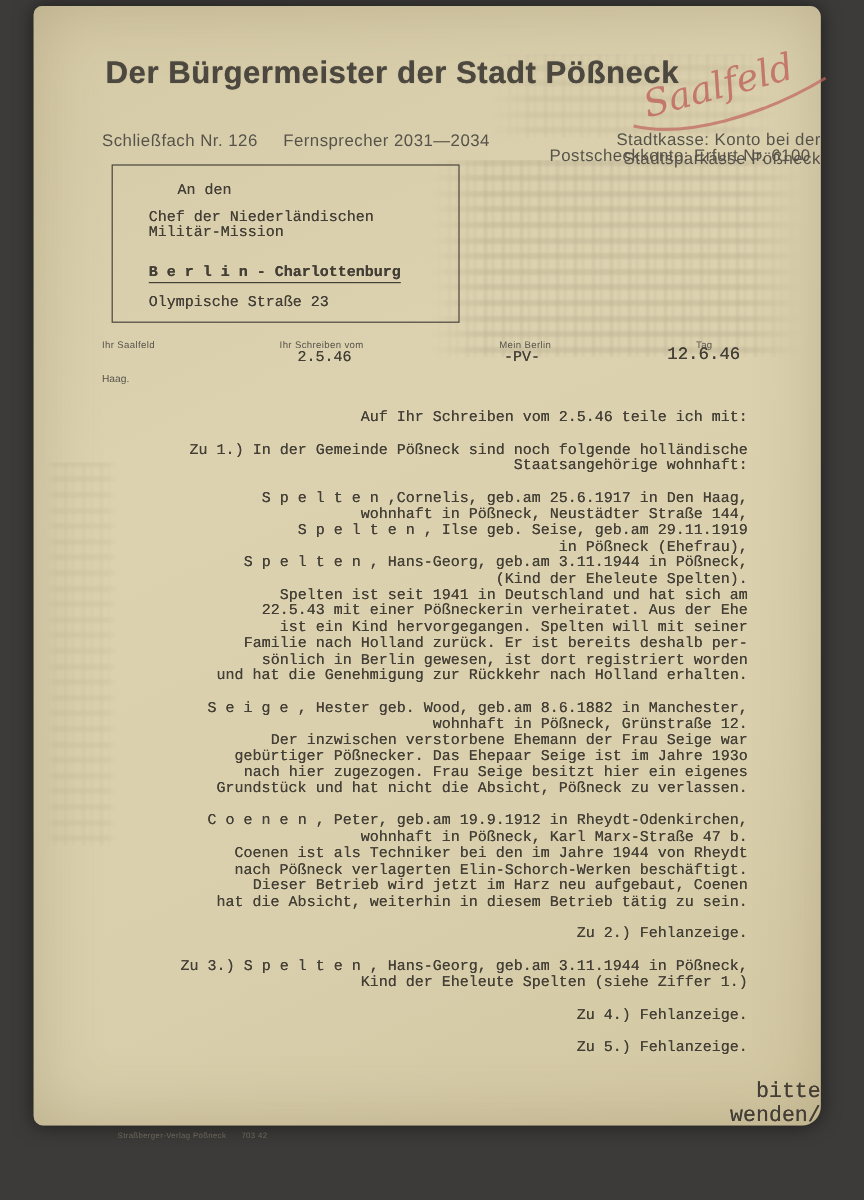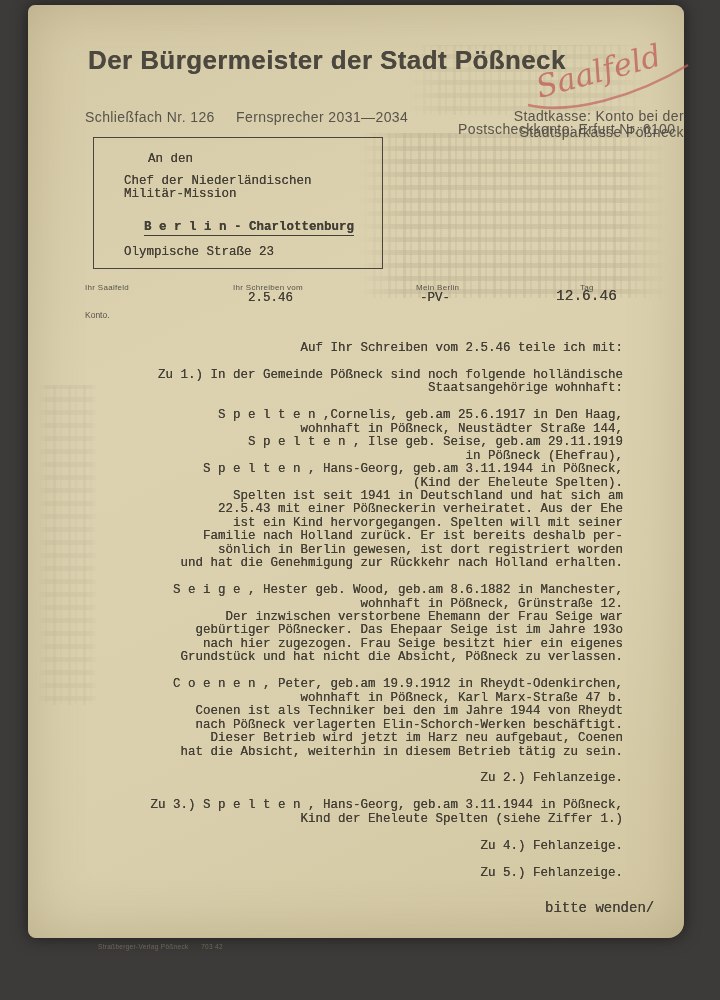--- a/index.html
+++ b/index.html
@@ -15,33 +15,33 @@
   
   #title{position:absolute;left:60px;top:40px;font-size:26px;font-weight:bold;
          letter-spacing:.4px;color:#4c483f;text-shadow:0 0 .6px rgba(70,65,55,.8);}
   .infoline{position:absolute;font-size:14px;letter-spacing:.4px;}
   
   #note{position:absolute;left:492px;top:22px;width:180px;height:95px;}
   
   #addrbox{position:absolute;left:65px;top:132px;width:288px;height:130px;
            border:1.5px solid #4a453c;}
   .addrline{position:absolute;left:30px;font-size:12.5px;white-space:pre;}
-  .underlined{border-bottom:1.3px solid #433e36;padding-bottom:1px;margin-left:20px;}
+  .underlined{border-bottom:1.3px solid #433e36;padding-bottom:1px;}
   
   .reflabel{position:absolute;font-size:8px;letter-spacing:.3px;}
   .refval{position:absolute;font-size:12.5px;}
   
   #betr-label{position:absolute;left:57px;top:305px;font-size:8.5px;}
   #subject{position:absolute;left:92px;top:299px;font-size:13px;font-weight:bold;
            border-bottom:1.6px solid #433e36;padding-bottom:1px;letter-spacing:.4px;}
   
   #bodytext{position:absolute;left:85px;top:337px;font-size:12.5px;line-height:13.45px;
             white-space:pre;}
   #bodytext .bl{min-height:13.45px;}
-  #closing{position:absolute;left:517px;top:895px;font-size:14px;}
+  #closing{position:absolute;left:517px;top:895px;font-size:18px;}
   #footer{position:absolute;left:70px;top:938px;font-size:6.5px;color:#6e6759;
           letter-spacing:.3px;white-space:pre;}
   
   .bleed{position:absolute;opacity:.12;filter:blur(.7px);pointer-events:none;
     background:
      repeating-linear-gradient(90deg, rgba(99,89,66,.8) 0 3px, transparent 3px 7px, rgba(99,89,66,.6) 7px 9px, transparent 9px 15px),
      repeating-linear-gradient(0deg, transparent 0 4px, rgba(99,89,66,.9) 4px 9px, transparent 9px 13px);
     background-blend-mode:multiply;
     -webkit-mask-image:linear-gradient(90deg,transparent,#000 15%,#000 85%,transparent);
             mask-image:linear-gradient(90deg,transparent,#000 15%,#000 85%,transparent);}
@@ -78,21 +78,21 @@
 
     <div class="reflabel print" style="left:57px;top:278px;">Ihr Saalfeld</div>
     <div class="reflabel print" style="left:205px;top:278px;">Ihr Schreiben vom</div>
     <div class="reflabel print" style="left:388px;top:278px;">Mein Berlin</div>
     <div class="reflabel print" style="left:552px;top:278px;">Tag</div>
 
     <div class="refval ink" style="left:220px;top:286px;">2.5.46</div>
     <div class="refval ink" style="left:392px;top:286px;">-PV-</div>
     <div class="refval ink" style="left:528px;top:283px;font-size:14.5px;">12.6.46</div>
 
-    <div id="betr-label" class="print">Konto.</div>
+    <div id="betr-label" class="print">Haag.</div>
 
     <div id="bodytext" class="ink"><div class="bl">         Auf Ihr Schreiben vom 2.5.46 teile ich mit:</div><div class="bl"></div><div class="bl">Zu 1.) In der Gemeinde Pößneck sind noch folgende holländische</div><div class="bl">       Staatsangehörige wohnhaft:</div><div class="bl"></div><div class="bl">        S p e l t e n ,Cornelis, geb.am 25.6.1917 in Den Haag,</div><div class="bl">        wohnhaft in Pößneck, Neustädter Straße 144,</div><div class="bl">        S p e l t e n , Ilse geb. Seise, geb.am 29.11.1919</div><div class="bl">        in Pößneck (Ehefrau),</div><div class="bl">        S p e l t e n , Hans-Georg, geb.am 3.11.1944 in Pößneck,</div><div class="bl">        (Kind der Eheleute Spelten).</div><div class="bl">        Spelten ist seit 1941 in Deutschland und hat sich am</div><div class="bl">        22.5.43 mit einer Pößneckerin verheiratet. Aus der Ehe</div><div class="bl">        ist ein Kind hervorgegangen. Spelten will mit seiner</div><div class="bl">        Familie nach Holland zurück. Er ist bereits deshalb per-</div><div class="bl">        sönlich in Berlin gewesen, ist dort registriert worden</div><div class="bl">        und hat die Genehmigung zur Rückkehr nach Holland erhalten.</div><div class="bl"></div><div class="bl">        S e i g e , Hester geb. Wood, geb.am 8.6.1882 in Manchester,</div><div class="bl">        wohnhaft in Pößneck, Grünstraße 12.</div><div class="bl">        Der inzwischen verstorbene Ehemann der Frau Seige war</div><div class="bl">        gebürtiger Pößnecker. Das Ehepaar Seige ist im Jahre 193o</div><div class="bl">        nach hier zugezogen. Frau Seige besitzt hier ein eigenes</div><div class="bl">        Grundstück und hat nicht die Absicht, Pößneck zu verlassen.</div><div class="bl"></div><div class="bl">        C o e n e n , Peter, geb.am 19.9.1912 in Rheydt-Odenkirchen,</div><div class="bl">        wohnhaft in Pößneck, Karl Marx-Straße 47 b.</div><div class="bl">        Coenen ist als Techniker bei den im Jahre 1944 von Rheydt</div><div class="bl">        nach Pößneck verlagerten Elin-Schorch-Werken beschäftigt.</div><div class="bl">        Dieser Betrieb wird jetzt im Harz neu aufgebaut, Coenen</div><div class="bl">        hat die Absicht, weiterhin in diesem Betrieb tätig zu sein.</div><div class="bl"></div><div class="bl">Zu 2.) Fehlanzeige.</div><div class="bl"></div><div class="bl">Zu 3.) S p e l t e n , Hans-Georg, geb.am 3.11.1944 in Pößneck,</div><div class="bl">       Kind der Eheleute Spelten (siehe Ziffer 1.)</div><div class="bl"></div><div class="bl">Zu 4.) Fehlanzeige.</div><div class="bl"></div><div class="bl">Zu 5.) Fehlanzeige.</div></div>
 
     <div id="closing" class="ink">bitte wenden/</div>
 
     <div id="footer">Straßberger-Verlag Pößneck      703 42</div>
   </div>
 </div>
 
 </body></html>

